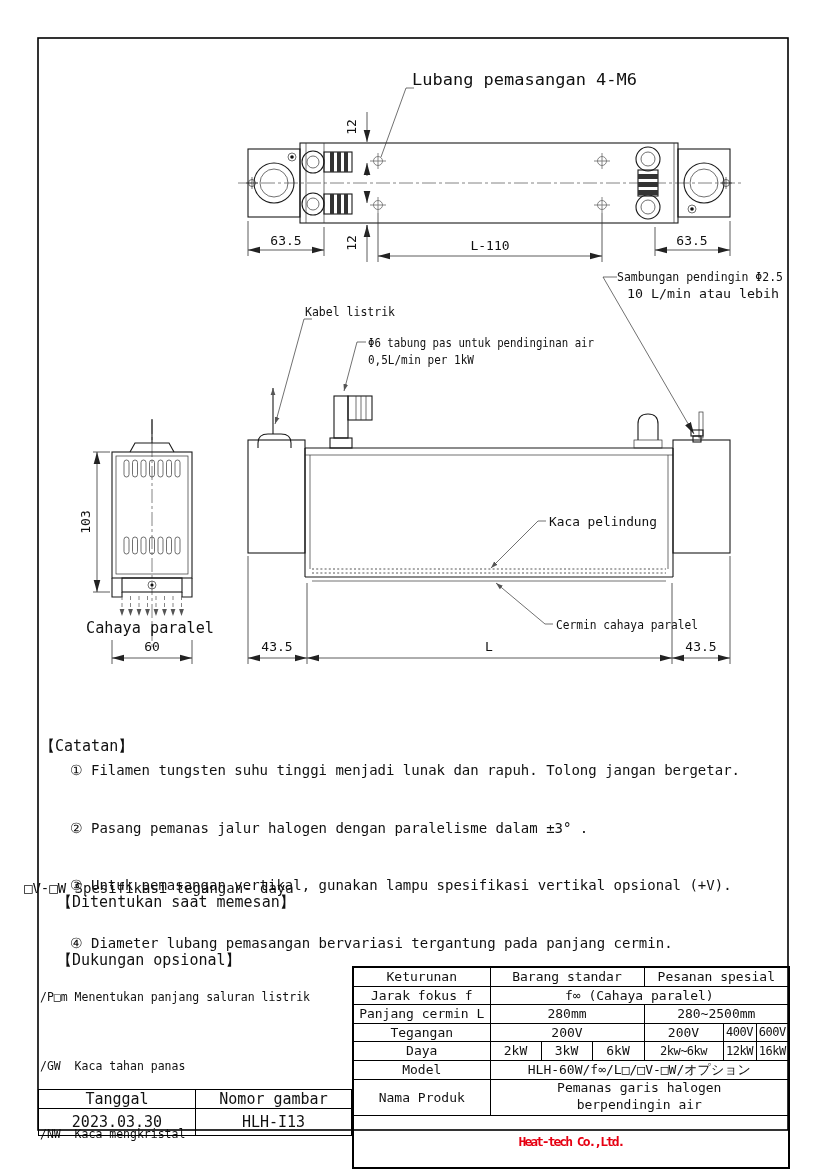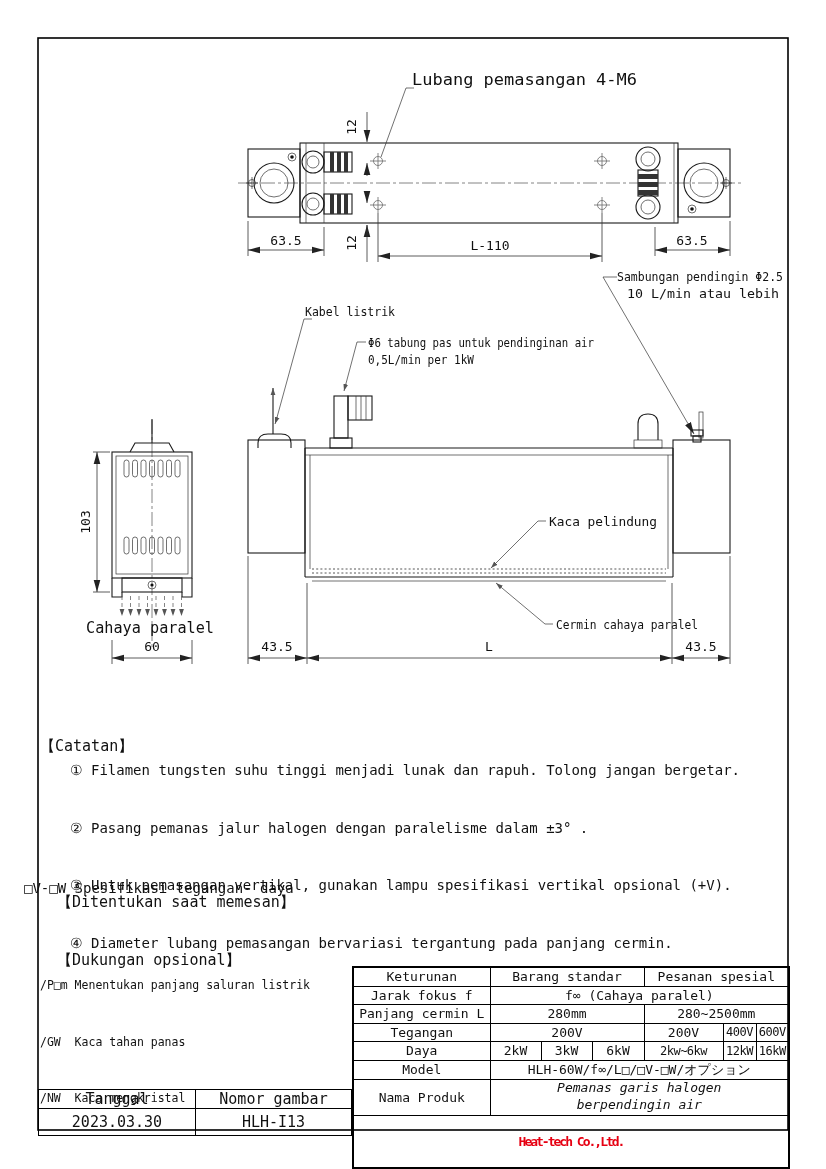--- a/index.html
+++ b/index.html
@@ -13,27 +13,27 @@
   .ln{stroke:#1a1a1a;stroke-width:1.1;fill:none;}
   .thin{stroke:#333;stroke-width:0.7;fill:none;}
   .dimln{stroke:#333;stroke-width:0.8;fill:none;}
   .cl{stroke:#666;stroke-width:0.8;fill:none;stroke-dasharray:14 3 3 3;}
   .dot{stroke:#444;stroke-width:0.9;fill:none;stroke-dasharray:2 2.2;}
   .ray{stroke:#666;stroke-width:0.8;fill:none;stroke-dasharray:4 3;}
   .band{fill:#333;stroke:none;}
   .txtblock{position:absolute;white-space:pre;}
   .sec-title{font-size:15px;margin-top:36px;}
   .note-line{font-size:14px;line-height:19.5px;}
-  .opt-line{font-size:11.5px;line-height:18.6px;}
+  .opt-line{font-size:11.5px;line-height:18.6px;margin-top:12px;}
   table{border-collapse:collapse;table-layout:fixed;}
   .spec{position:absolute;left:352px;top:930px;width:436px;border:2px solid #000;margin-top:36px;}
   .spec td{border:1px solid #000;text-align:center;vertical-align:middle;padding:0;
            font-size:13px;font-family:"DejaVu Sans Mono", monospace;overflow:hidden;}
   .spec td.sm{font-size:12px;letter-spacing:-0.5px;}
-  .spec .two-line{line-height:1.3;font-style:italic;}
+  .spec .two-line{line-height:1.3;}
   .logo-cell{color:#e60012;font-family:"Liberation Sans", sans-serif;font-weight:bold;
              font-size:40px;letter-spacing:-2px;}
   .mini{position:absolute;left:38px;top:1089px;width:313px;}
   .mini td{border:1px solid #000;text-align:center;padding:0;font-family:"DejaVu Sans Mono", monospace;}
   .mini .hdr td{font-size:15px;height:14px;}
   .mini .val td{font-size:15px;height:26px;}
 </style>
 </head>
 <body>
 

